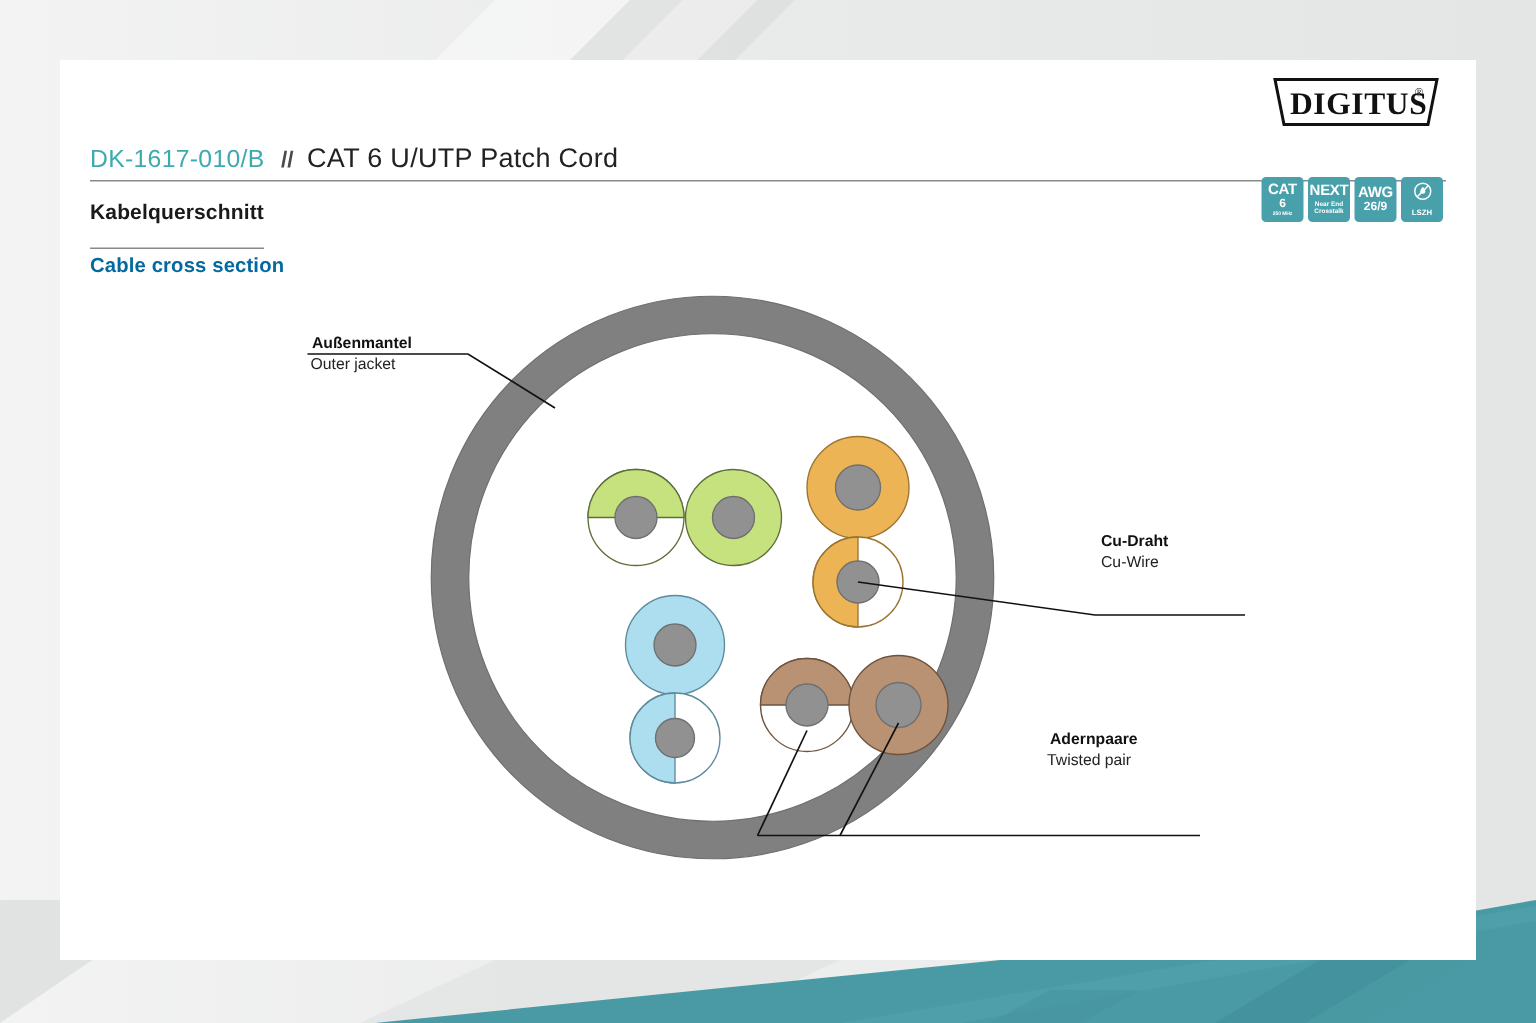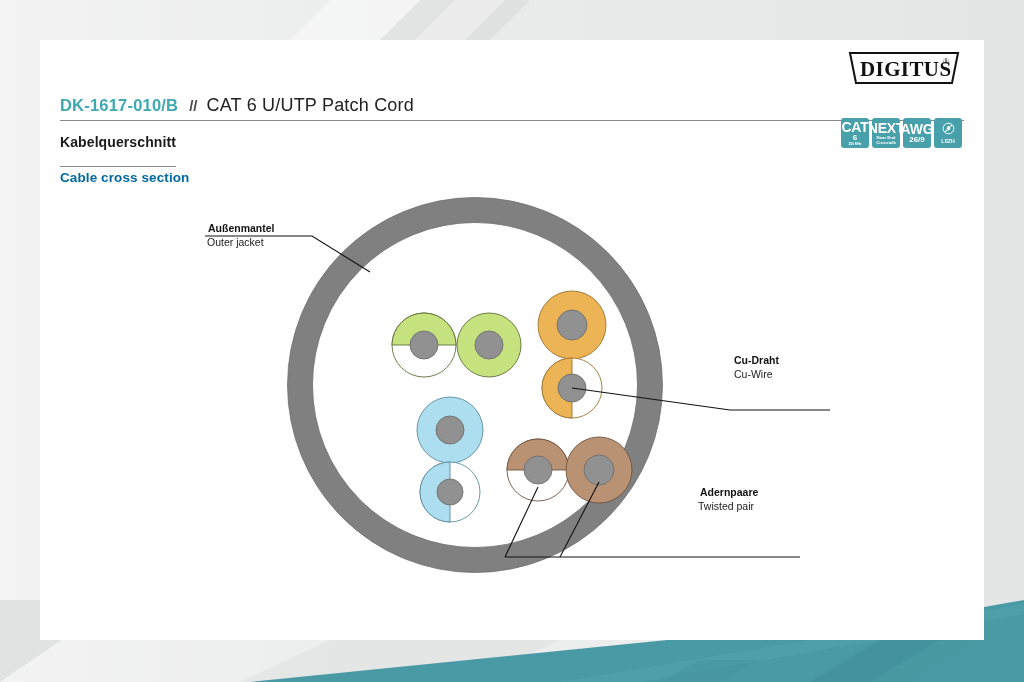--- a/index.html
+++ b/index.html
@@ -18,36 +18,36 @@
     background:#ffffff;
   }
 
   
   #logo{position:absolute;right:24px;top:10px;width:112px;height:36px;}
   #logo svg{display:block;}
 
   
   #hdr{position:absolute;left:20px;top:55px;width:904px;}
   #hdr-row{display:flex;align-items:baseline;padding-bottom:4px;border-bottom:1px solid #8a8a8a;}
-  #sku{color:#3fa9b0;font-size:16.5px;font-weight:bold;letter-spacing:.2px;}
+  #sku{color:#3fa9b0;font-size:16.5px;font-weight:normal;letter-spacing:.2px;}
   #sep{color:#4a4a4a;font-size:15px;font-weight:bold;margin:0 9px 0 11px;}
   #ptitle{color:#222;font-size:18px;letter-spacing:.2px;}
 
   
   #sect{position:absolute;left:20px;top:93px;}
   #sect-de{font-size:14px;font-weight:bold;color:#1a1a1a;letter-spacing:.1px;
            display:inline-block;padding-bottom:16px;border-bottom:1px solid #8a8a8a;}
   #sect-en{font-size:13.5px;font-weight:bold;color:#0369a1;letter-spacing:.1px;margin-top:3px;}
 
   
   #badges{position:absolute;right:22px;top:78px;display:flex;gap:3px;}
   .badge{width:28px;height:30px;background:#48a0ab;border-radius:3px;
          display:flex;flex-direction:column;align-items:center;justify-content:center;
          color:#ffffff;line-height:1.02;overflow:hidden;}
-  .b-l1{font-size:14px;font-weight:bold;letter-spacing:-.2px;}
+  .b-l1{font-size:10px;font-weight:bold;letter-spacing:-.2px;}
   .b-l2{font-size:8px;font-weight:bold;}
   .b-l3{font-size:3.4px;font-weight:bold;letter-spacing:-.1px;margin-top:1px;}
   .b-sm{font-size:4.3px;font-weight:bold;line-height:1.12;text-align:center;margin-top:1px;}
   .b-lszh{font-size:5.2px;font-weight:bold;margin-top:1px;}
 
   
   #diagram{position:absolute;left:0;top:0;width:944px;height:600px;}
   #diagram svg{display:block;}
 
   .cl-de{font-family:"Liberation Sans",sans-serif;font-size:10.5px;font-weight:bold;fill:#111;}

